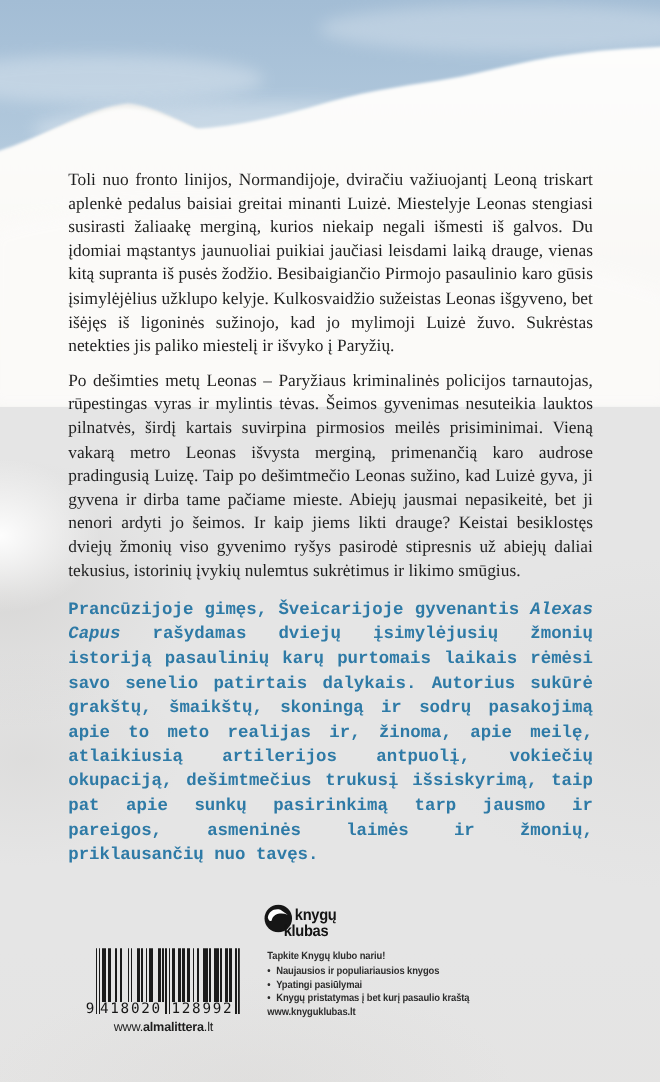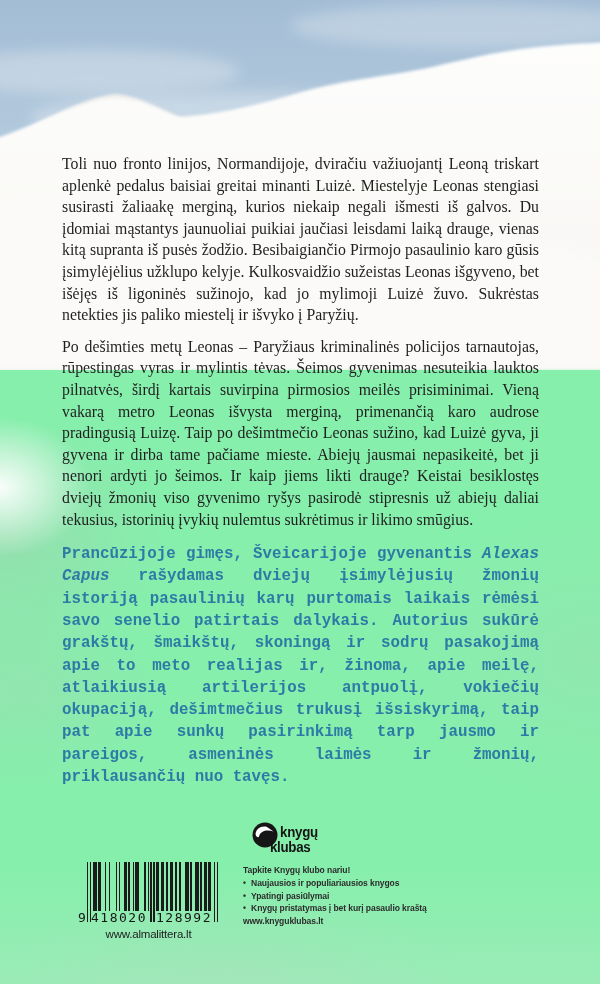--- a/index.html
+++ b/index.html
@@ -1,18 +1,18 @@
 <!DOCTYPE html>
 <html lang="lt"><head>
 <meta charset="utf-8">
 <style>
   html,body{margin:0;padding:0;background:#ffffff;}
   .cover{
     position:relative;width:600px;height:984px;overflow:hidden;
-    background:#86efac;
+    background:#e5e5e5;
     font-family:"Liberation Serif","DejaVu Serif",serif;
   }
   .scene{position:absolute;top:0;left:0;display:block;}
   .shading{
     position:absolute;left:0;top:330px;right:0;bottom:0;pointer-events:none;
     background:
       radial-gradient(130px 100px at 0% 24%, rgba(255,255,255,0.95), rgba(255,255,255,0) 70%),
       radial-gradient(230px 170px at 1% 32%, rgba(184,182,179,0.28), rgba(184,182,179,0) 72%),
       radial-gradient(200px 140px at 4% 55%, rgba(190,188,185,0.20), rgba(190,188,185,0) 70%),
       radial-gradient(280px 210px at 99% 50%, rgba(198,196,193,0.16), rgba(198,196,193,0) 72%),
@@ -26,21 +26,21 @@
     text-align:justify;
   }
   .text-col p{margin:0;}
   .text-col p + p{margin-top:10px;}
   .author-note{
     margin-top:13px !important;
     color:#2e7aa6;font-weight:700;line-height:22.3px;font-family:Liberation Mono, monospace;
   }
   .author-note em{font-style:italic;font-weight:700;}
   
-  .logo{position:absolute;left:252px;top:820px;display:flex;align-items:flex-start;}
+  .logo{position:absolute;left:240px;top:820px;display:flex;align-items:flex-start;}
   .logo-icon{display:block;margin-top:2px;}
   .logo-text{
     margin-left:2px;margin-top:5px;
     font-family:"Liberation Sans","DejaVu Sans",sans-serif;
     font-weight:700;color:#141414;font-size:14.5px;line-height:15px;
     letter-spacing:-0.3px;transform:scaleX(0.92);transform-origin:0 0;
   }
   .logo-text .l2{margin-left:-11px;}
   
   .club{
@@ -65,21 +65,21 @@
     position:absolute;left:0;top:49px;width:141px;height:14px;
     font-family:"DejaVu Sans Mono",monospace;font-size:13px;line-height:14px;
   }
   .bc-digits .d1{position:absolute;left:0;top:0;}
   .bc-digits .g1{position:absolute;left:13px;top:0;width:60px;letter-spacing:1.5px;}
   .bc-digits .g2{position:absolute;left:78px;top:0;width:64px;letter-spacing:1.5px;}
   .bc-url{
     position:absolute;left:0;top:66px;width:141px;text-align:center;
     font-size:11.5px;letter-spacing:-0.2px;font-weight:400;color:#1d1d1d;
   }
-  .bc-url b{font-weight:400;}
+  .bc-url b{font-weight:700;}
 </style>
 </head>
 <body>
 
 <div class="cover">
 
   <svg class="scene" width="600" height="370" viewBox="0 0 600 370" aria-hidden="true">
     <defs>
       <linearGradient id="skyg" x1="0" x2="0" y1="0" y2="1">
         <stop offset="0" stop-color="#a3bdd5"></stop>

